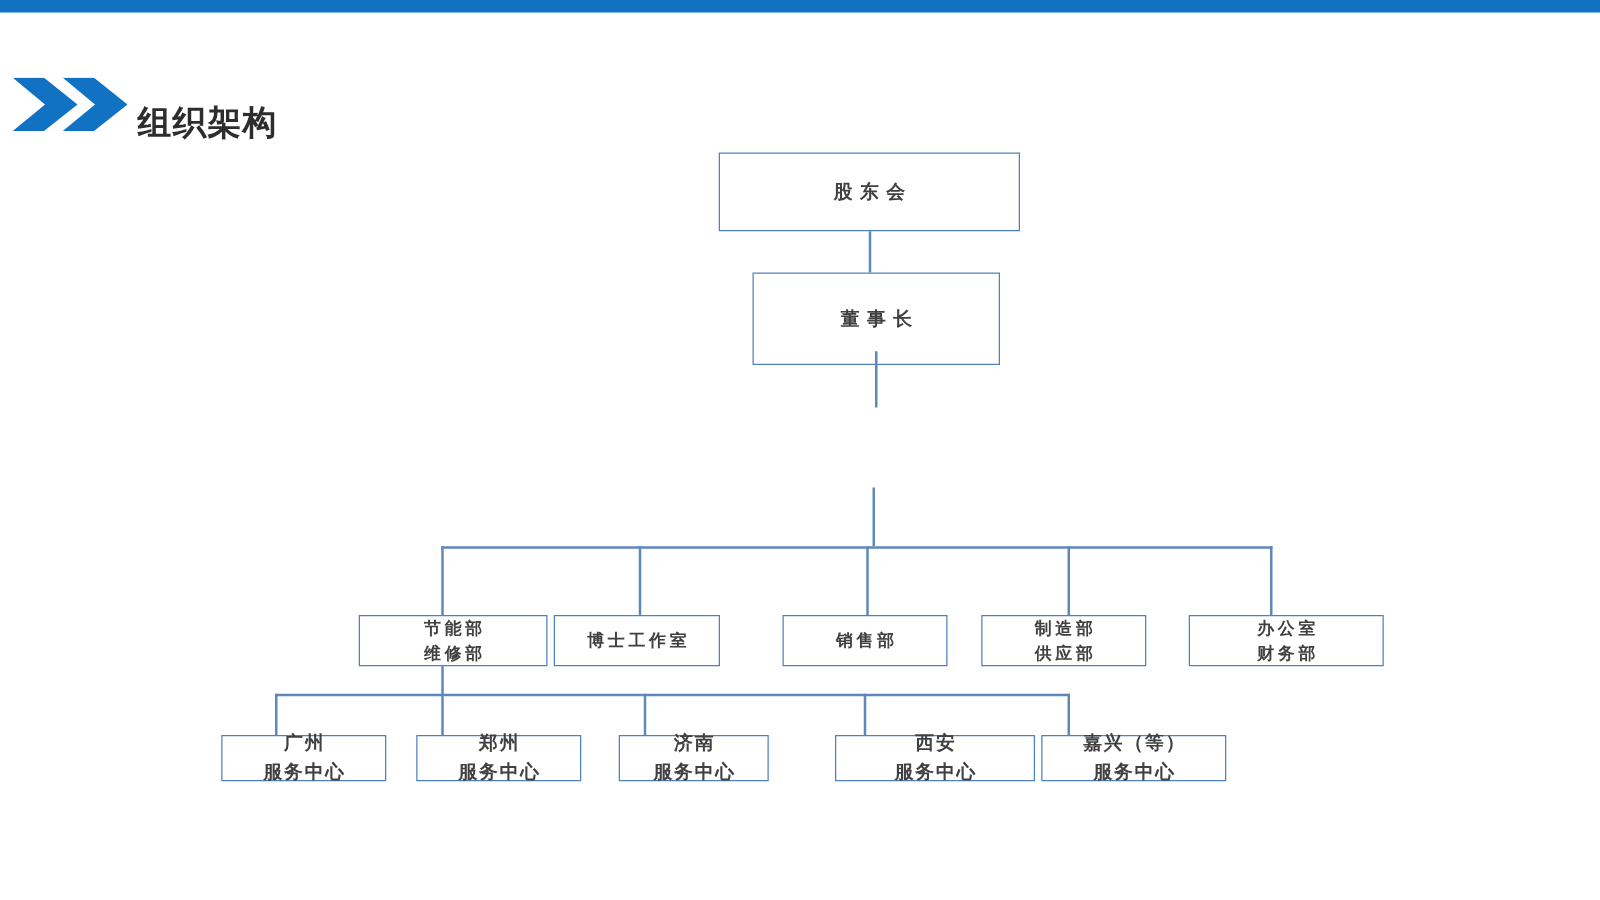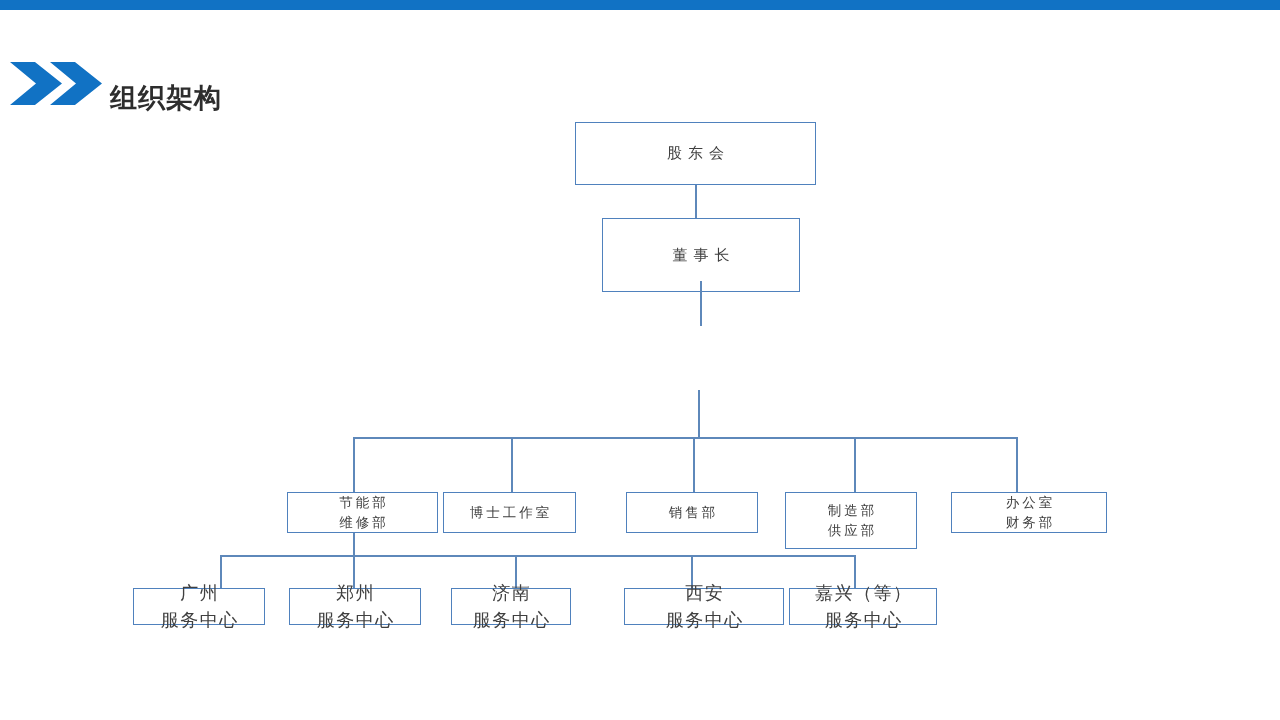--- a/index.html
+++ b/index.html
@@ -46,25 +46,26 @@
     position: absolute;
     border: 1.5px solid var(--box-border, #4F81BD);
     background: #ffffff;
     box-sizing: border-box;
     display: flex;
     flex-direction: column;
     align-items: center;
     justify-content: center;
     text-align: center;
     color: var(--text, #404040);
+    font-weight: bold;
   }
   .node .ln { display: block; }
   .lv1 { font-size: 15px; letter-spacing: 6px; text-indent: 6px; }
   .lv2 { font-size: 13.5px; letter-spacing: 3px; text-indent: 3px; line-height: 1.45; }
-  .lv3 { font-size: 18px; letter-spacing: 1.5px; text-indent: 1.5px; line-height: 1.5; }
+  .lv3 { font-size: 15px; letter-spacing: 1.5px; text-indent: 1.5px; line-height: 1.5; margin-left: 44px; }
   
   .conn {
     position: absolute;
     background: var(--connector, #5E88BA);
   }
   .conn.v { width: 1.5px; }
   .conn.h { height: 1.5px; }
 </style>
 </head>
 <body>
@@ -100,21 +101,21 @@
     <span class="ln">维修部</span>
   </div>
   <div class="node lv2" style="left:626px;top:492px;width:132px;height:41px">
     <span class="ln">销售部</span>
     <span class="ln"></span>
   </div>
   <div class="node lv2" style="left:443px;top:492px;width:133px;height:41px">
     <span class="ln">博士工作室</span>
     <span class="ln"></span>
   </div>
-  <div class="node lv2" style="left:785px;top:492px;width:132px;height:57px">
+  <div class="node lv2" style="left:785px;top:492px;width:132px;height:41px">
     <span class="ln">制造部</span>
     <span class="ln">供应部</span>
   </div>
   <div class="node lv2" style="left:951px;top:492px;width:156px;height:41px">
     <span class="ln">办公室</span>
     <span class="ln">财务部</span>
   </div>
 
   <div class="conn v" style="left:353px;top:533px;height:55px"></div>
   <div class="conn h" style="left:220px;top:555px;width:636px"></div>

